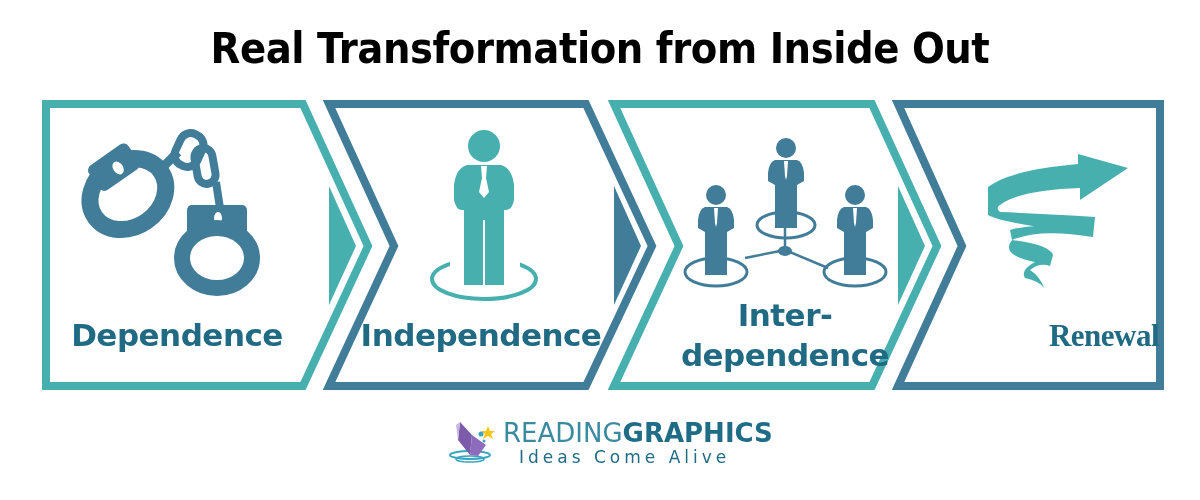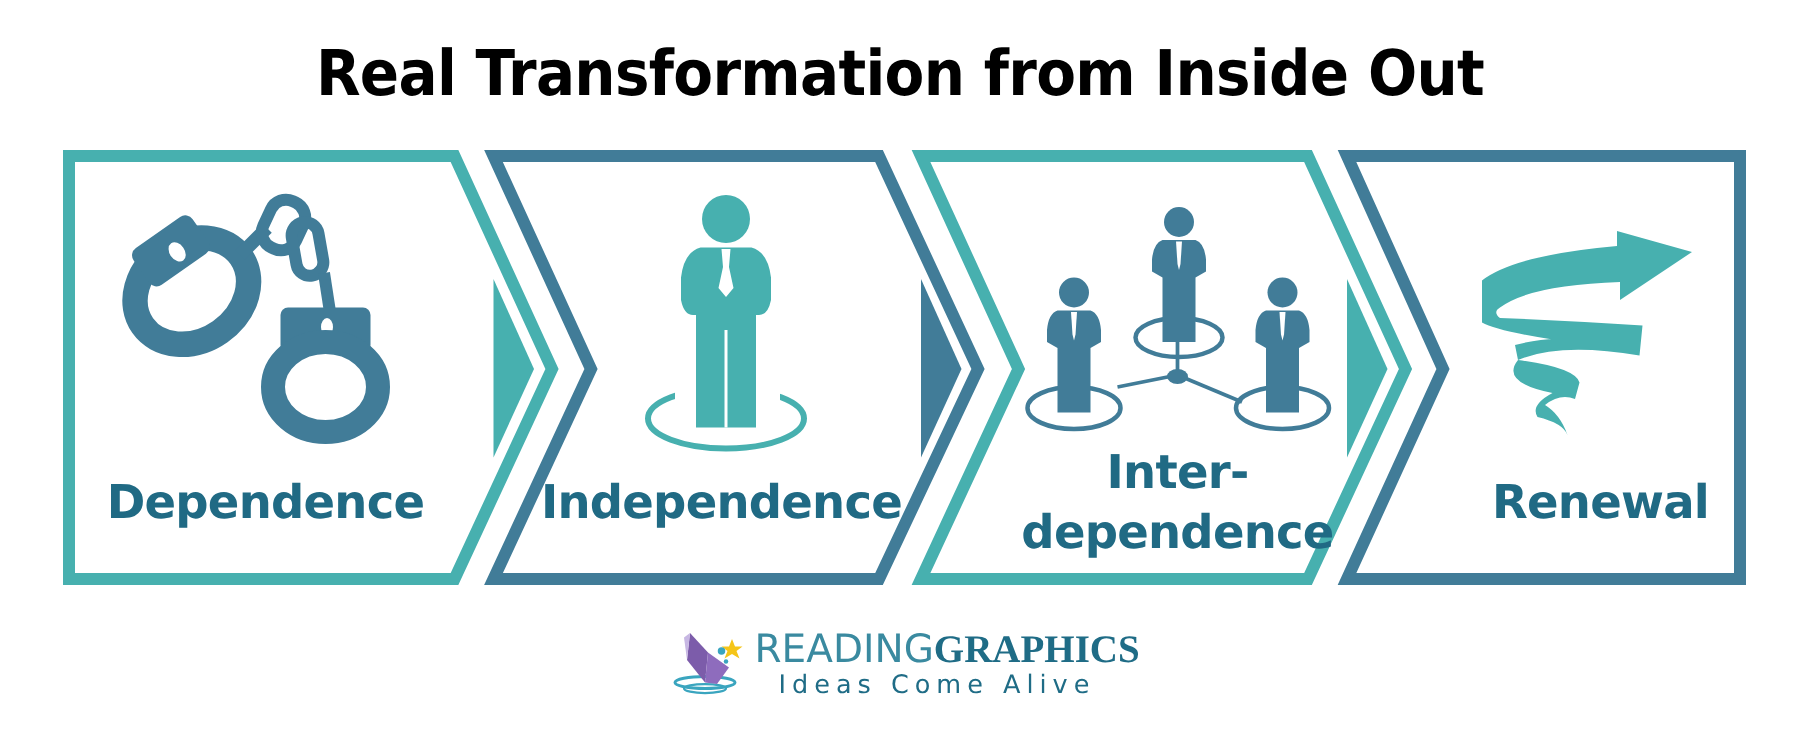--- a/index.html
+++ b/index.html
@@ -1,21 +1,21 @@
 <!DOCTYPE html>
 <html><head>
 <meta charset="utf-8">
 <style>
   html, body { margin:0; padding:0; background:#ffffff; }
   body { width:1200px; height:500px; position:relative; overflow:hidden; font-family:"Liberation Sans", "DejaVu Sans", sans-serif; }
   .title { position:absolute; left:0; top:24px; width:1200px; text-align:center; font-weight:bold; font-size:42px; color:#000; letter-spacing:-0.5px; font-family:"DejaVu Sans", sans-serif; transform:scaleX(0.92); }
   svg.diagram { position:absolute; left:0; top:0; }
   .label { position:absolute; font-weight:bold; color:#206a84; font-size:31px; text-align:center; line-height:35px; font-family:"DejaVu Sans", sans-serif; letter-spacing:-0.5px; }
   .logo-text { position:absolute; left:503px; top:418px; font-size:26px; color:#3a8aa0; font-family:"DejaVu Sans", sans-serif; letter-spacing:0px; }
-  .logo-text b { color:#1f6c86;font-family:Liberation Serif, serif; }
+  .logo-text b { color:#1f6c86; }
   .tagline { position:absolute; left:519px; top:447px; font-size:17px; color:#1f6c86; letter-spacing:4px; font-family:"DejaVu Sans", sans-serif; }
 </style>
 </head>
 <body>
 
 <div class="title">Real Transformation from Inside Out</div>
 
 <svg class="diagram" width="1200" height="500" viewBox="0 0 1200 500">
 
   <g>
@@ -102,16 +102,16 @@
     <polygon points="488,426 490,431 495,431 491,434 493,439 488,436 483,439 485,434 481,431 486,431" fill="#f5c518"></polygon>
     <circle cx="481" cy="434" r="2.5" fill="#3aa5bf"></circle>
     <circle cx="484" cy="441" r="1.5" fill="#3aa5bf"></circle>
   </g>
 </svg>
 
 <div class="label" style="left:46px; top:318px; width:262px;">Dependence</div>
 <div class="label" style="left:358px; top:318px; width:246px;text-align:center;">Independence</div>
 <div class="label" style="left:680px; top:298px; width:210px;">Inter-</div>
 <div class="label" style="left:680px; top:338px; width:210px;">dependence</div>
-<div class="label" style="left:987px; top:318px; width:160px;">Renewal</div>
+<div class="label" style="left:1024px; top:318px; width:160px;font-family:Liberation Serif, serif;">Renewal</div>
 
 <div class="logo-text"><span>READING</span><b>GRAPHICS</b></div>
 <div class="tagline">Ideas Come Alive</div>
 
 </body></html>

